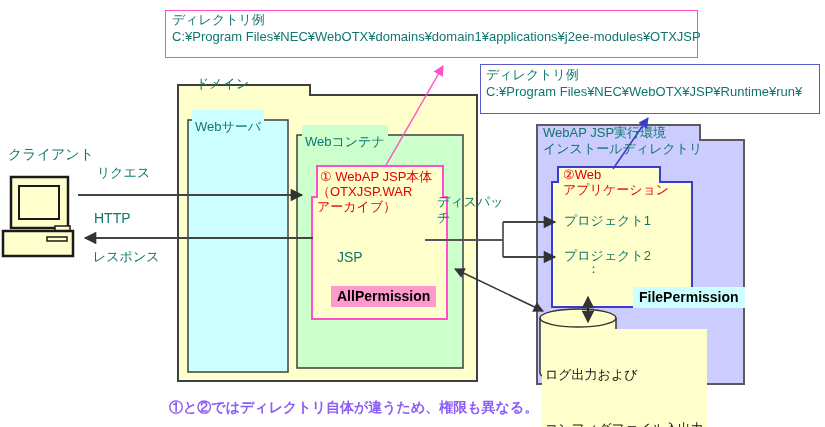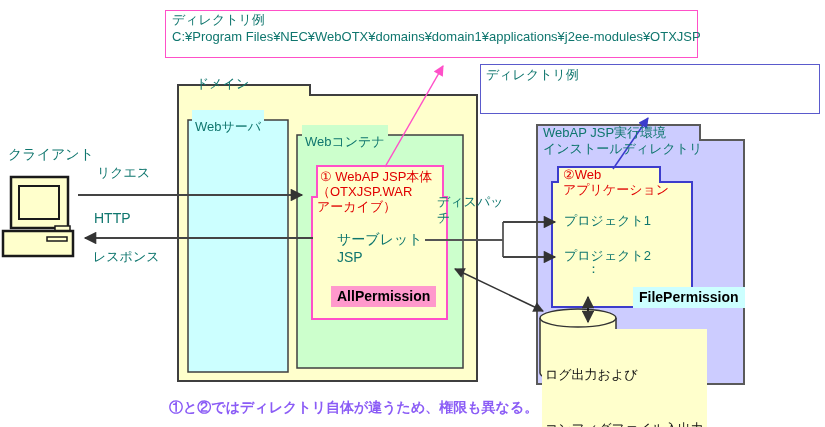--- a/index.html
+++ b/index.html
@@ -75,34 +75,34 @@
     <line x1="503" y1="257" x2="555" y2="257" stroke="#444" stroke-width="1.8" marker-end="url(#mA)"></line>
     <line x1="455" y1="269" x2="543" y2="311" stroke="#333" stroke-width="1.5" marker-start="url(#mA)" marker-end="url(#mA)"></line>
     <line x1="588" y1="297" x2="588" y2="322" stroke="#111" stroke-width="1.8" marker-start="url(#mA)" marker-end="url(#mA)"></line>
     <line x1="385" y1="167" x2="443" y2="66" stroke="#ff50c8" stroke-width="1.5" marker-end="url(#mM)"></line>
     <line x1="613" y1="169" x2="648" y2="118" stroke="#3c3ccc" stroke-width="1.5" marker-end="url(#mB)"></line>
   </svg>
 
   <div class="lbl" style="left:172px;top:12px">ディレクトリ例</div>
   <div class="lbl" style="left:172px;top:29px">C:¥Program Files¥NEC¥WebOTX¥domains¥domain1¥applications¥j2ee-modules¥OTXJSP</div>
   <div class="lbl" style="left:486px;top:67px">ディレクトリ例</div>
+  <div class="lbl" style="left:486px;top:84px">C:¥Program Files¥NEC¥WebOTX¥JSP¥Runtime¥run¥</div>
 
   <div class="lbl lbl14" style="left:8px;top:146px">クライアント</div>
   <div class="lbl" style="left:97px;top:165px">リクエス</div>
   <div class="lbl lbl14" style="left:94px;top:210px">HTTP</div>
   <div class="lbl" style="left:93px;top:249px">レスポンス</div>
 
   <div class="lbl" style="left:196px;top:76px">ドメイン</div>
   <div class="lbl tag" style="left:192px;top:110px;background:#ccffff">Webサーバ</div>
   <div class="lbl tag" style="left:302px;top:125px;background:#ccffcc">Webコンテナ</div>
 
   <div class="lbl red" style="left:320px;top:169px">① WebAP JSP本体</div>
   <div class="lbl red" style="left:317px;top:184px">（OTXJSP.WAR</div>
   <div class="lbl red" style="left:317px;top:199px">アーカイブ）</div>
-  <div class="lbl lbl14" style="left:337px;top:231px">サーブレット</div>
   <div class="lbl lbl14" style="left:337px;top:249px">JSP</div>
   <div class="badge badge-pink" style="left:331px;top:286px">AllPermission</div>
 
   <div class="lbl" style="left:437px;top:194px">ディスパッ</div>
   <div class="lbl" style="left:437px;top:210px">チ</div>
 
   <div class="lbl" style="left:543px;top:125px">WebAP JSP実行環境</div>
   <div class="lbl" style="left:543px;top:141px">インストールディレクトリ</div>
 
   <div class="lbl red" style="left:563px;top:167px">②Web</div>

